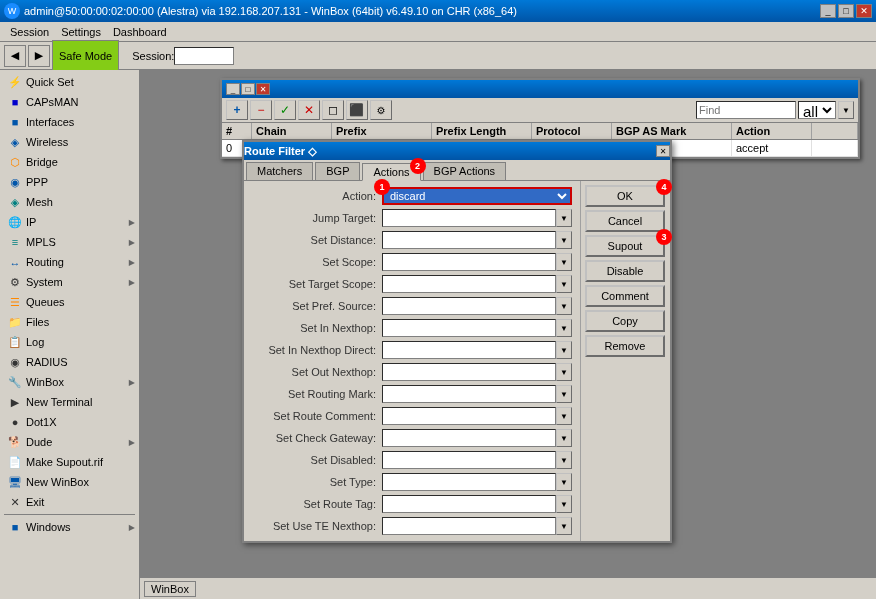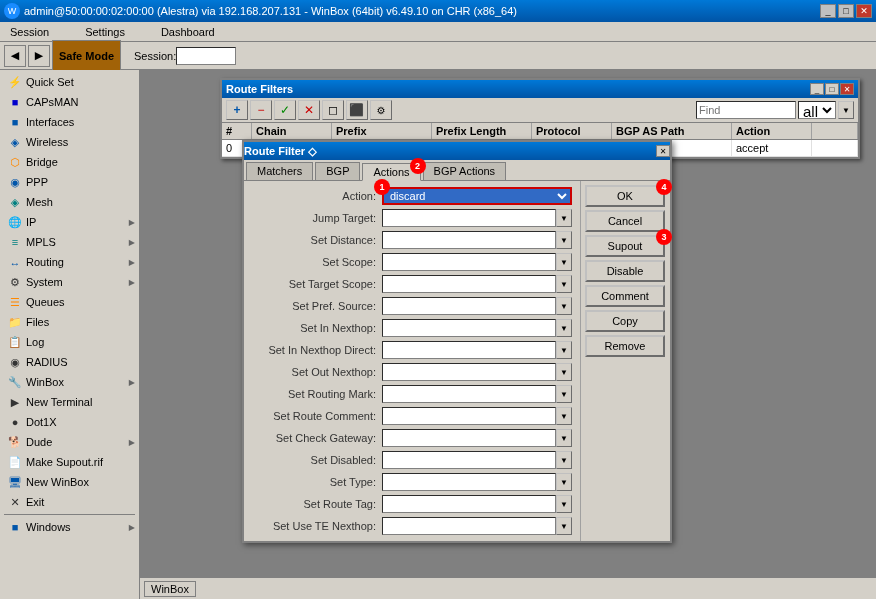--- a/index.html
+++ b/index.html
@@ -19,21 +19,20 @@
     .title-bar-btn { width: 16px; height: 14px; background: #c0c0c0; border: 1px solid #808080; font-size: 9px; cursor: pointer; display: flex; align-items: center; justify-content: center; color: black; }
 
     
     .menu-bar {
       background: #d4d0c8;
       display: flex;
       align-items: center;
       padding: 2px 4px;
       height: 20px;
       border-bottom: 1px solid #808080;
-      gap: 24px;
     }
     .menu-item { padding: 1px 6px; font-size: 11px; cursor: pointer; }
 
     
     .toolbar {
       background: #d4d0c8;
       display: flex;
       align-items: center;
       padding: 2px 4px;
       height: 28px;
@@ -45,21 +44,21 @@
       background: #d4d0c8;
       border: 1px solid #808080;
       cursor: pointer;
       display: flex;
       align-items: center;
       justify-content: center;
       font-size: 11px;
       padding: 0 4px;
       margin-right: 2px;
     }
-    .safe-mode-btn { background: #a16207; border: 1px solid #808080; padding: 9px 6px; cursor: pointer; font-size: 11px; font-weight: bold; }
+    .safe-mode-btn { background: #84cc16; border: 1px solid #808080; padding: 9px 6px; cursor: pointer; font-size: 11px; }
     .session-label { font-size: 11px; margin-left: 13px; }
     .session-input { width: 60px; height: 18px; border: 1px inset #808080; background: white; }
 
     
     .main-layout { display: flex; height: calc(599px - 22px - 20px - 28px); }
 
     
     .sidebar {
       width: 140px;
       background: #d4d0c8;
@@ -363,21 +362,20 @@
     <div class="sidebar-item has-arrow">
       <span class="icon" style="color:#0055aa;">■</span>
       <span>Windows</span>
     </div>
   </div>
 
   <div class="content-area">
 
     <div class="route-filters-window">
       <div class="window-title-bar">
-        <span class="window-title">Route Filters</span>
         <div class="window-btns">
           <div class="window-btn">_</div>
           <div class="window-btn">□</div>
           <div class="window-btn" style="background:#c0392b;color:white;">✕</div>
         </div>
       </div>
 
       <div class="window-toolbar">
         <div class="win-btn" style="color:#0055aa;font-weight:bold;">+</div>
         <div class="win-btn" style="color:#cc0000;">−</div>
@@ -392,21 +390,21 @@
         </select>
         <div class="scroll-arrow-btn" style="width:16px;height:18px;background:#d4d0c8;border:1px outset #c0c0c0;display:flex;align-items:center;justify-content:center;font-size:8px;">▼</div>
       </div>
 
       <div class="table-header">
         <div class="table-header-cell">#</div>
         <div class="table-header-cell">Chain</div>
         <div class="table-header-cell">Prefix</div>
         <div class="table-header-cell">Prefix Length</div>
         <div class="table-header-cell">Protocol</div>
-        <div class="table-header-cell">BGP AS Path</div>
+        <div class="table-header-cell">BGP AS Mark</div>
         <div class="table-header-cell">Action</div>
         <div class="table-header-cell"></div>
       </div>
 
       <div class="table-row">
         <div class="table-cell">0</div>
         <div class="table-cell">BGP - OUT</div>
         <div class="table-cell">0.0.0.0/0</div>
         <div class="table-cell"></div>
         <div class="table-cell"></div>

